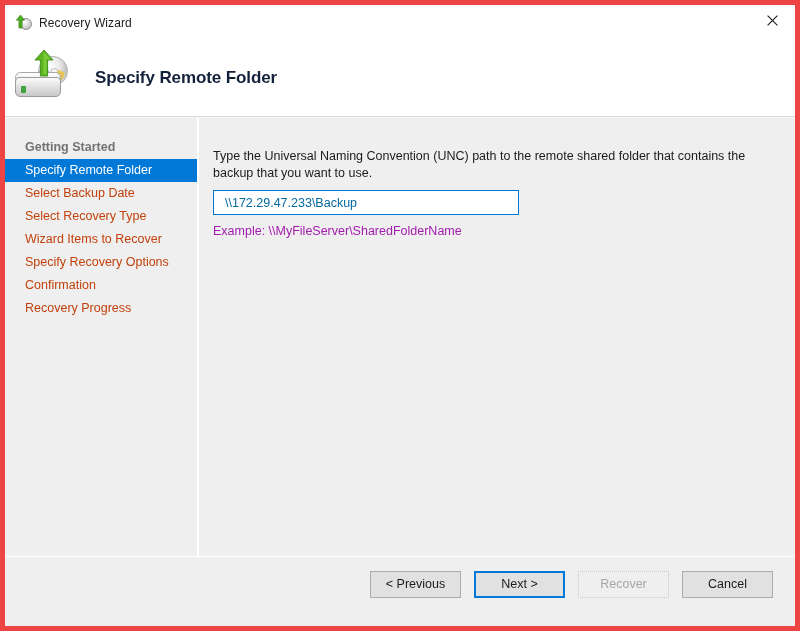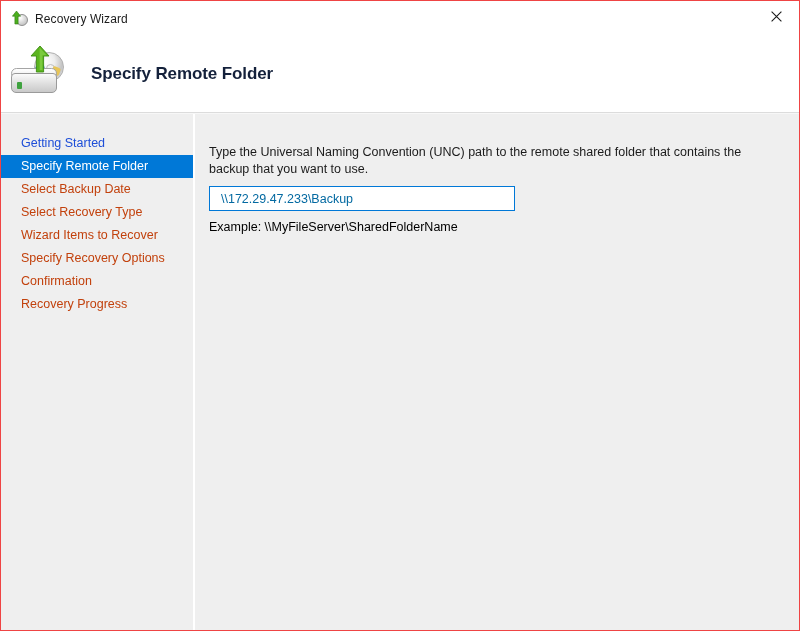--- a/index.html
+++ b/index.html
@@ -14,21 +14,21 @@
     overflow: hidden;
   }
 
   
   .window {
     position: absolute;
     left: 0; top: 0;
     width: 800px;
     height: 631px;
     box-sizing: border-box;
-    border: 1px solid #ef4444;
+    border: 5px solid #ef4444;
     background: #ffffff;
     display: flex;
     flex-direction: column;
   }
 
   
   .titlebar {
     height: 35px;
     flex: 0 0 35px;
     background: #ffffff;
@@ -109,21 +109,22 @@
   .sidebar-item {
     height: 23px;
     line-height: 23px;
     font-size: 12.5px;
     color: #c2410c;
     padding-left: 20px;
     white-space: nowrap;
     cursor: default;
   }
   .sidebar-item.visited {
-    color: #1d4ed8;
+    color: #737373;
+    font-weight: bold;
   }
   .sidebar-item.active {
     background: #0078d7;
     color: #ffffff;
     padding-left: 20px;
   }
 
   .content {
     flex: 1 1 auto;
     background: #efefef;
@@ -146,21 +147,21 @@
     background: #ffffff;
     font-family: "Liberation Sans", sans-serif;
     font-size: 12.5px;
     color: #0369a1;
     padding: 0 2px 0 11px;
     outline: none;
     display: block;
   }
   .example {
     font-size: 12.5px;
-    color: #000000;
+    color: #a21caf;
     margin: 9px 0 0 0;
   }
 
   
   .footer {
     flex: 0 0 70px;
     height: 70px;
     background: #efefef;
     border-top: 1px solid #ffffff;
     display: flex;
@@ -339,14 +340,20 @@
     </div>
 
     <div class="content">
       <p class="instruction">Type the Universal Naming Convention (UNC) path to the remote shared folder that contains the backup that you want to use.</p>
       <input class="path-input" type="text" autofocus="" value="\\172.29.47.233\Backup" style="">
       <p class="example">Example: \\MyFileServer\SharedFolderName</p>
     </div>
 
   </div>
 
+  <div class="footer">
+    <button class="btn">&lt; Previous</button>
+    <button class="btn default">Next &gt;</button>
+    <button class="btn disabled" disabled="">Recover</button>
+    <button class="btn">Cancel</button>
+  </div>
 
 </div>
 
 </body></html>

